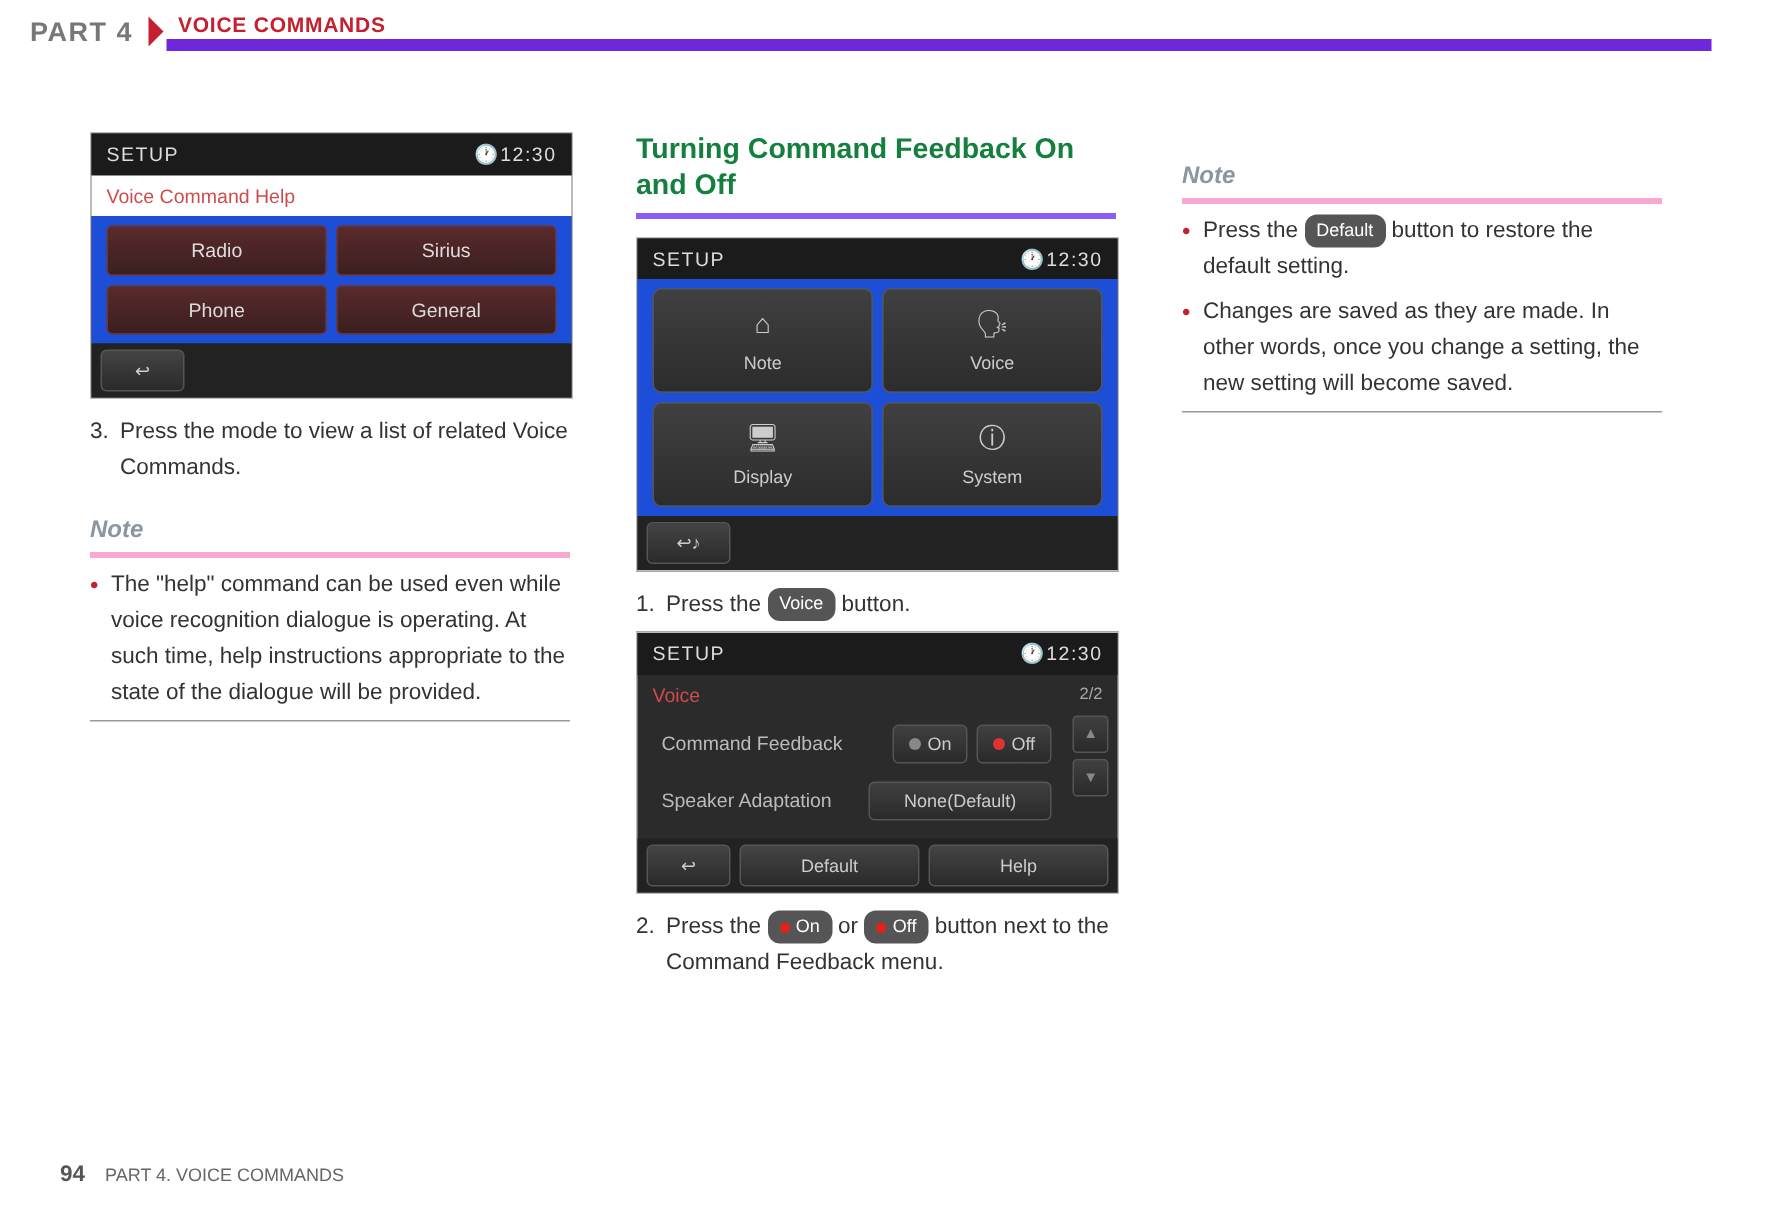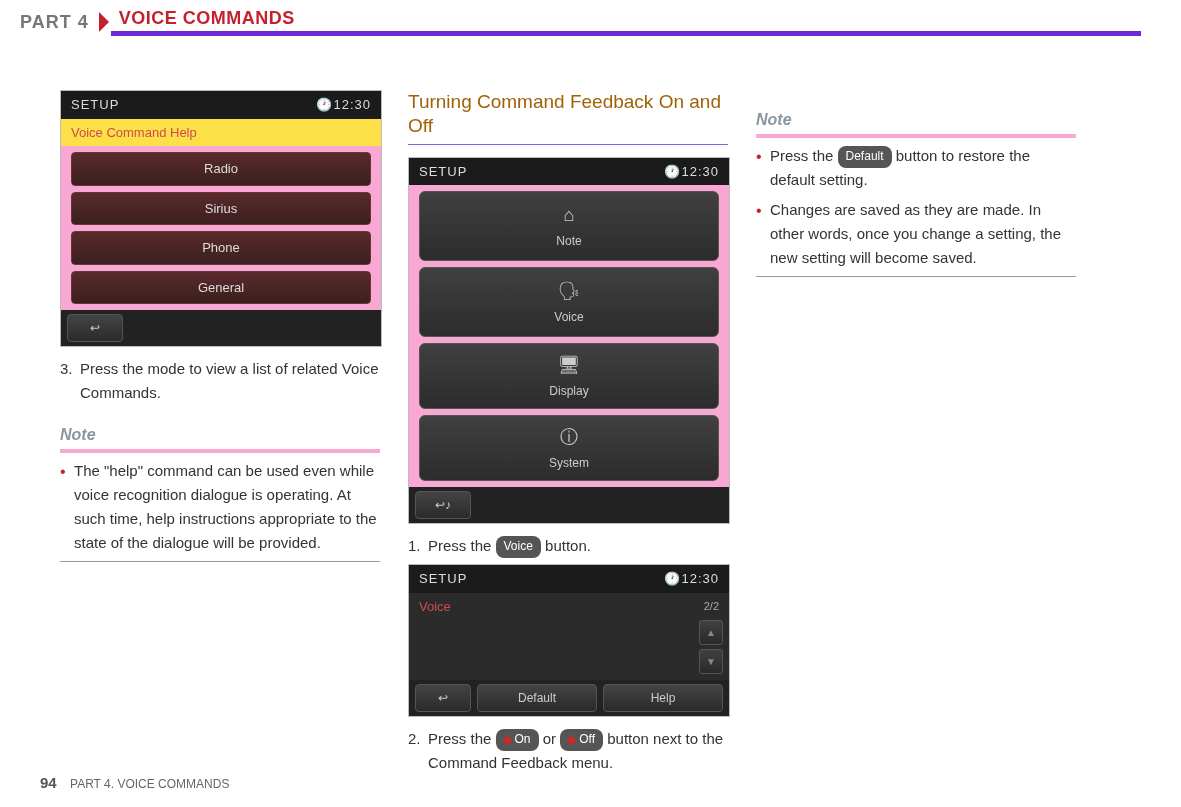--- a/index.html
+++ b/index.html
@@ -26,33 +26,33 @@
   }
   .header-arrow {
     width: 0;
     height: 0;
     border-top: 10px solid transparent;
     border-bottom: 10px solid transparent;
     border-left: 10px solid #c5202f;
     margin-right: 2px;
   }
   .header-title {
-    font-size: 18px;
+    font-size: 14px;
     font-weight: 700;
     color: #c5202f;
-    border-bottom: 5px solid #6d28d9;
+    border-bottom: 8px solid #6d28d9;
     padding: 0 0 2px 8px;
     flex: 1;
     margin-right: 40px;
     letter-spacing: 0.5px;
   }
 
   .columns {
     display: flex;
-    gap: 28px;
+    gap: 44px;
     padding: 50px 50px 0 60px;
   }
   .col {
     width: 320px;
     font-size: 15px;
     line-height: 1.5;
   }
 
   
   .screen {
@@ -68,28 +68,28 @@
     display: flex;
     justify-content: space-between;
     padding: 4px 10px;
     font-size: 13px;
     letter-spacing: 1px;
   }
   .screen-sub {
     color: #ce4c4f;
     font-size: 13px;
     padding: 4px 10px;
-    background: #fde047;
+    background: #ffffff;
   }
   .tile-grid {
     display: grid;
-    grid-template-columns: 1fr;
+    grid-template-columns: 1fr 1fr;
     gap: 6px;
     padding: 6px 10px;
-    background: #f9a8d4;
+    background: #1d4ed8;
   }
   .tile {
     background: linear-gradient(#5a2a2b, #3b1f20);
     border: 1px solid #6a3535;
     border-radius: 4px;
     color: #ddd;
     font-size: 13px;
     text-align: center;
     padding: 6px 0;
   }
@@ -201,23 +201,23 @@
     margin-bottom: 6px;
   }
   .bullet-dot {
     color: #c5202f;
     font-size: 16px;
     width: 14px;
     flex: none;
   }
   .section-head {
     font-size: 19px;
-    font-weight: 400;
-    color: #a16207;
-    border-bottom: 1px solid #8b5cf6;
+    font-weight: 700;
+    color: #15803d;
+    border-bottom: 4px solid #8b5cf6;
     padding-bottom: 6px;
     margin-bottom: 12px;
     line-height:1.25;
   }
   .btn-chip {
     display:inline-block;
     background:#555;
     color:#fff;
     border-radius:8px;
     padding:1px 8px;
@@ -328,20 +328,35 @@
       <div class="screen-header">
         <span>SETUP</span>
         <span>🕐12:30</span>
       </div>
       <div style="display:flex;justify-content:space-between;align-items:center;">
         <div class="screen-sub" style="background:none">Voice</div>
         <div class="page-frac">2/2</div>
       </div>
       <div style="display:flex;padding:0 6px 6px 6px;">
         <div style="flex:1">
+          <div class="voice-row">
+            <span class="voice-row-label">Command Feedback</span>
+            <span class="voice-btn">
+                <span class="radio-dot"></span>
+                <span>On</span>
+              </span>
+            <span class="voice-btn">
+                <span class="radio-dot on"></span>
+                <span>Off</span>
+              </span>
+          </div>
+          <div class="voice-row">
+            <span class="voice-row-label">Speaker Adaptation</span>
+            <span class="voice-btn" style="flex:none;min-width:100px;justify-content:center">None(Default)</span>
+          </div>
         </div>
         <div class="voice-side-arrows">
           <div class="arrow-btn">▲</div>
           <div class="arrow-btn">▼</div>
         </div>
       </div>
       <div class="bottom-bar">
         <div class="bb-btn back">↩</div>
         <div class="bb-btn bb-flex">Default</div>
         <div class="bb-btn bb-flex">Help</div>

